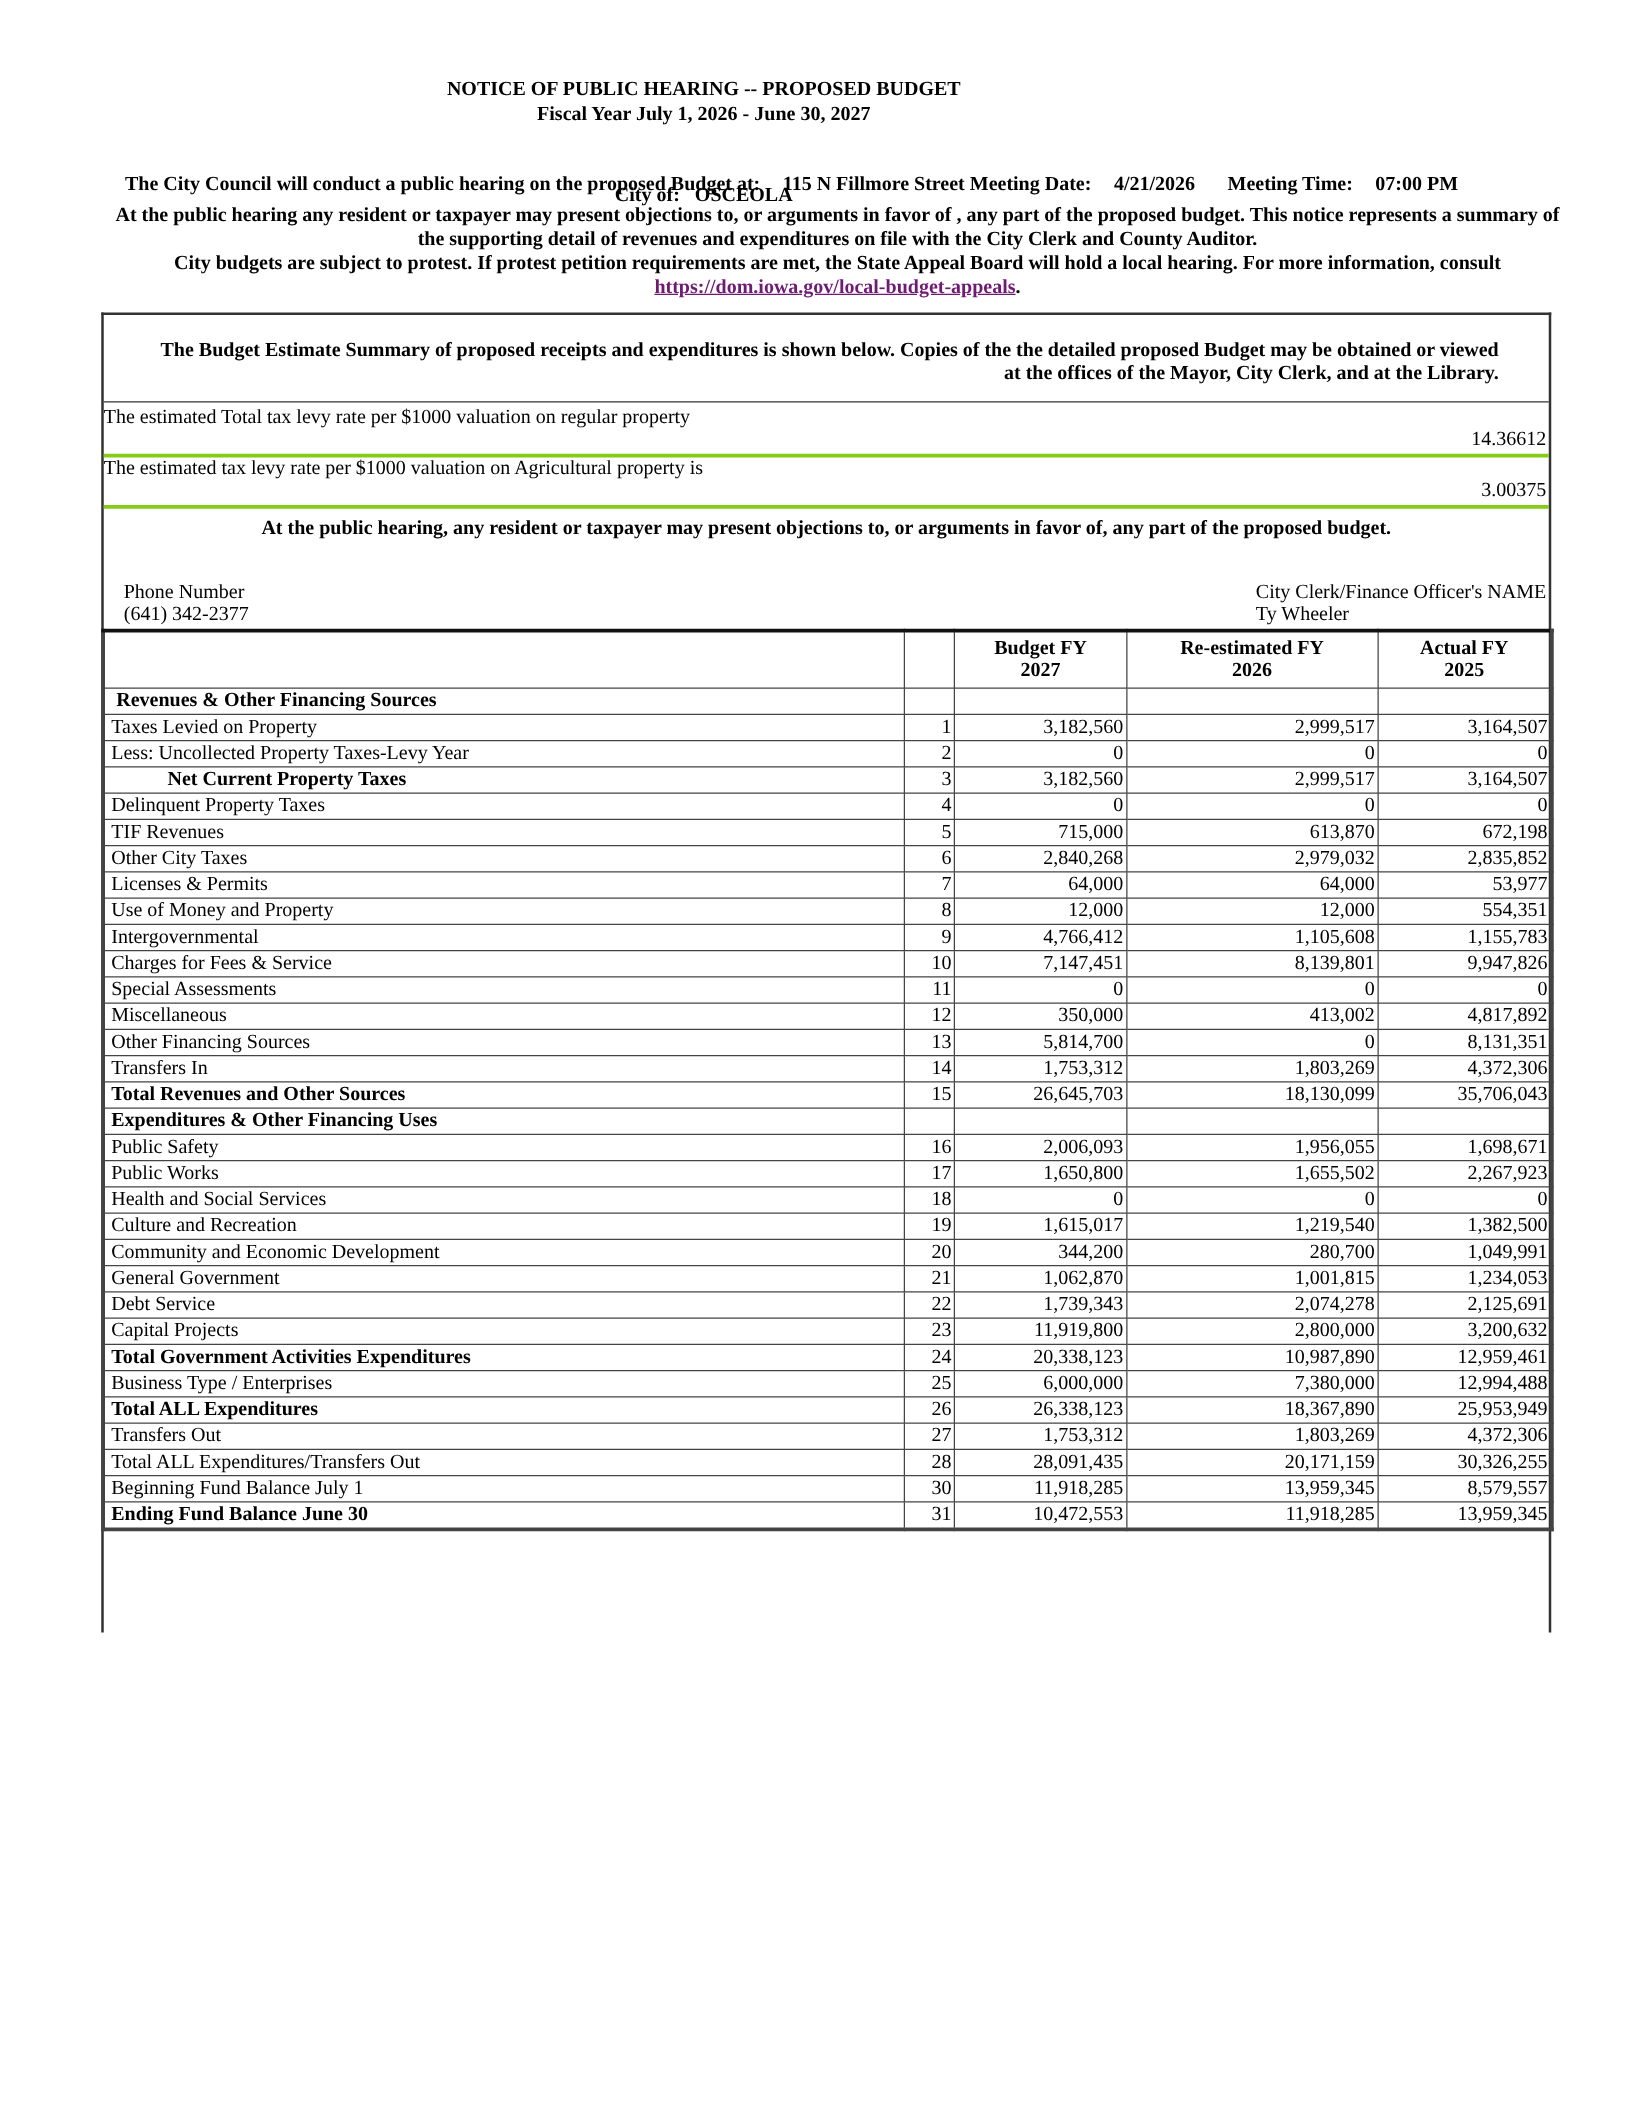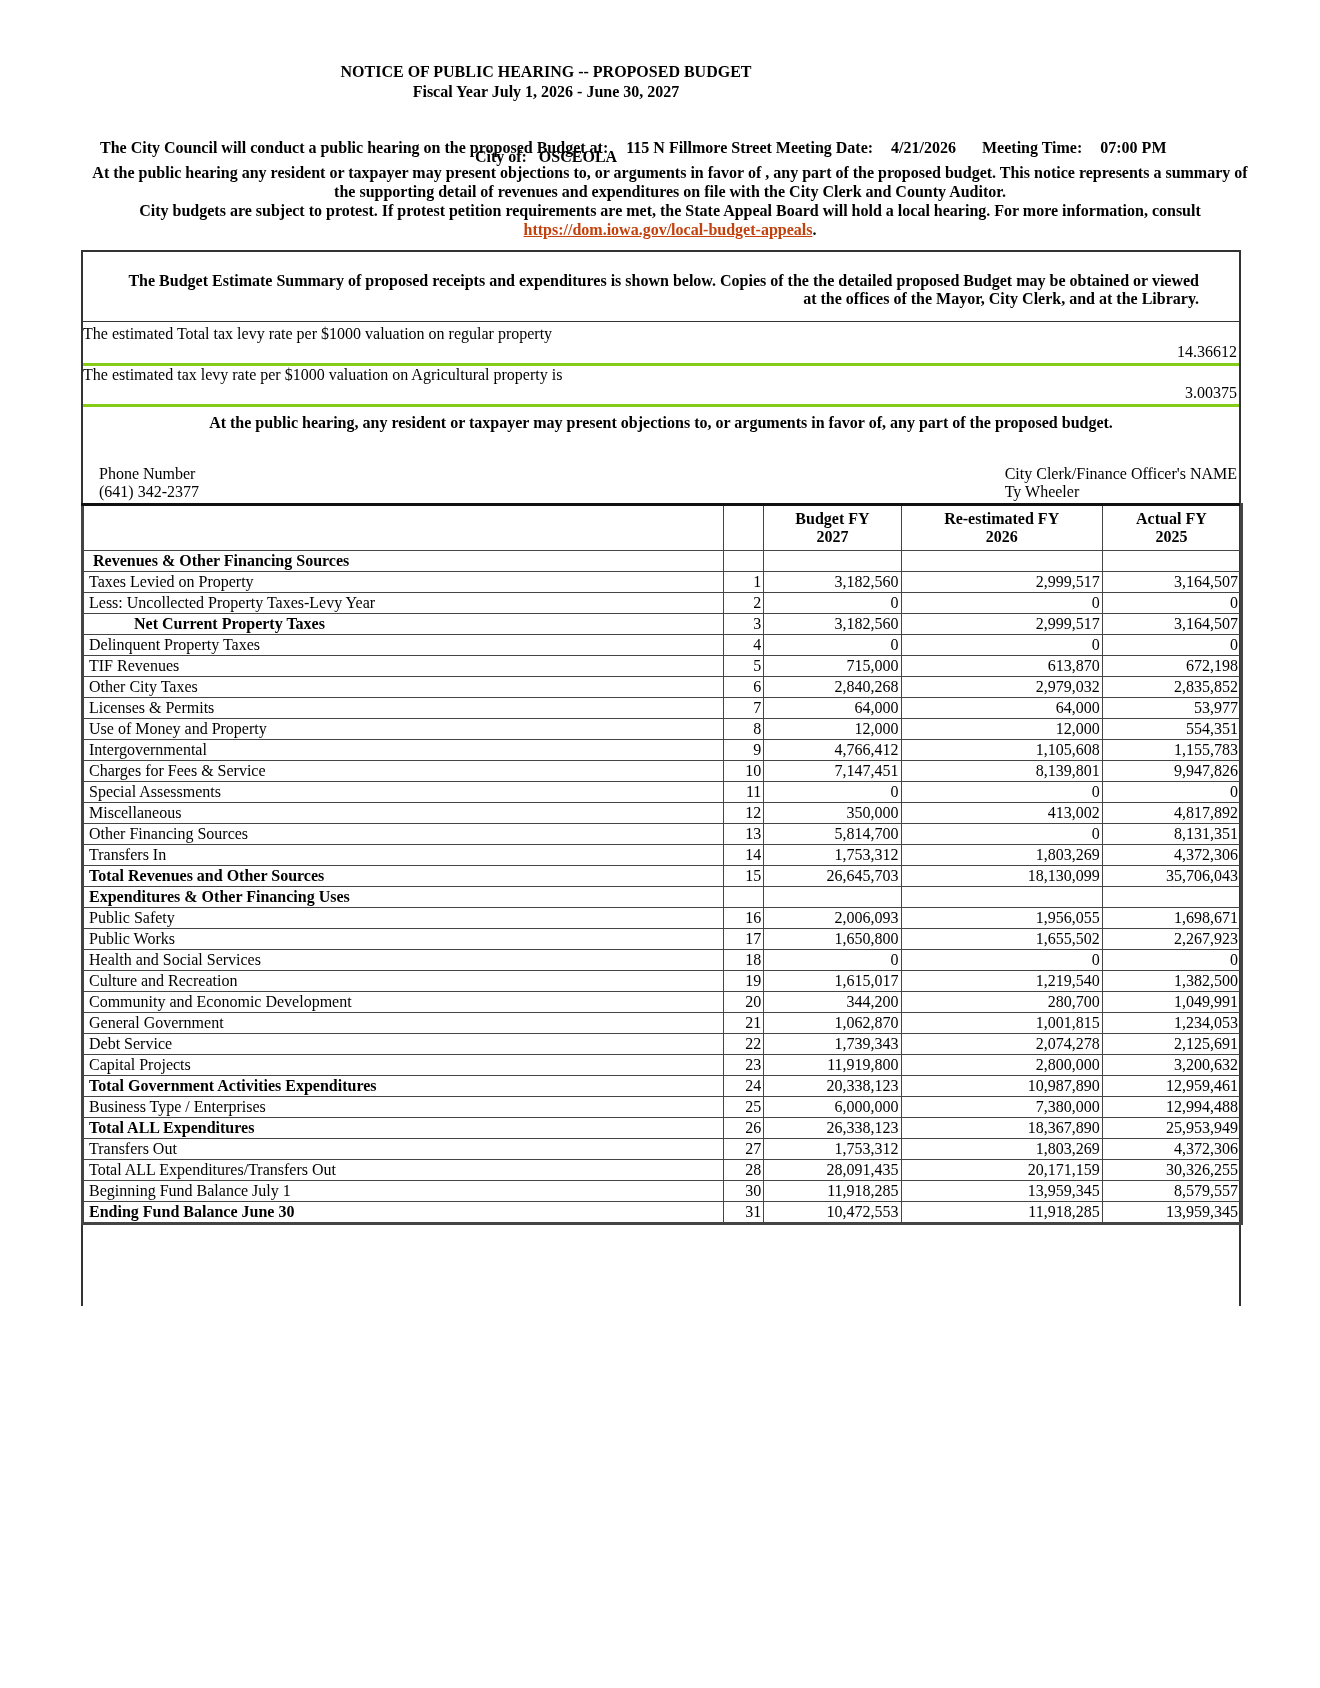--- a/index.html
+++ b/index.html
@@ -1,26 +1,26 @@
 <!DOCTYPE html>
 <html><head>
 <meta charset="utf-8">
 <style>
   html, body { margin:0; padding:0; background:#ffffff; }
   body { width:1320px; height:1688px; position:relative; font-family:"Liberation Serif", "DejaVu Serif", serif; color:#000; }
-  .hdr { position:absolute; left:0; width:1092px; text-align:center; font-weight:bold; font-size:16px; line-height:19px; }
+  .hdr { position:absolute; left:17px; width:1092px; text-align:center; font-weight:bold; font-size:16px; line-height:19px; }
   .h1 { top:62px; }
   .h2 { top:82px; }
   .h3 { top:115px;margin-top:32px; }
   .h4 { top:138px; left:100px; width:1200px; text-align:left; white-space:nowrap; }
   .h4 .gap { display:inline-block; width:14px; }
   .h4 .gap2 { display:inline-block; width:22px; }
   .h5 { top:163px; left:90px; width:1160px; }
   .h6 { top:201px; left:90px; width:1160px; }
-  .link { color:#c2410c; text-decoration:underline; }
+  .link { color:#701a75; text-decoration:underline; }
 
   .box { position:absolute; left:81px; top:250px; width:1160px; height:1056px; border:2px solid #333; border-bottom:none; box-sizing:border-box; }
   .boxintro { position:absolute; left:0; top:0; width:1156px; height:70px; text-align:right; font-weight:bold; font-size:16px; line-height:18px; padding:20px 40px 0 40px; box-sizing:border-box; border-bottom:1px solid #333; }
   .levy { position:absolute; left:0; width:1156px; height:40px; border-bottom:3px solid #84cc16; font-size:16px; }
   .levy .lbl { position:absolute; left:0; top:2px; }
   .levy .val { position:absolute; right:2px; bottom:2px; }
   .levy1 { top:71px; }
   .levy2 { top:112px; }
   .hear { position:absolute; left:0; top:162px; width:1156px; text-align:center; font-weight:bold; font-size:16px; }
   .phone { position:absolute; left:0; top:213px; font-size:16px; line-height:18px;padding-left:16px; }

